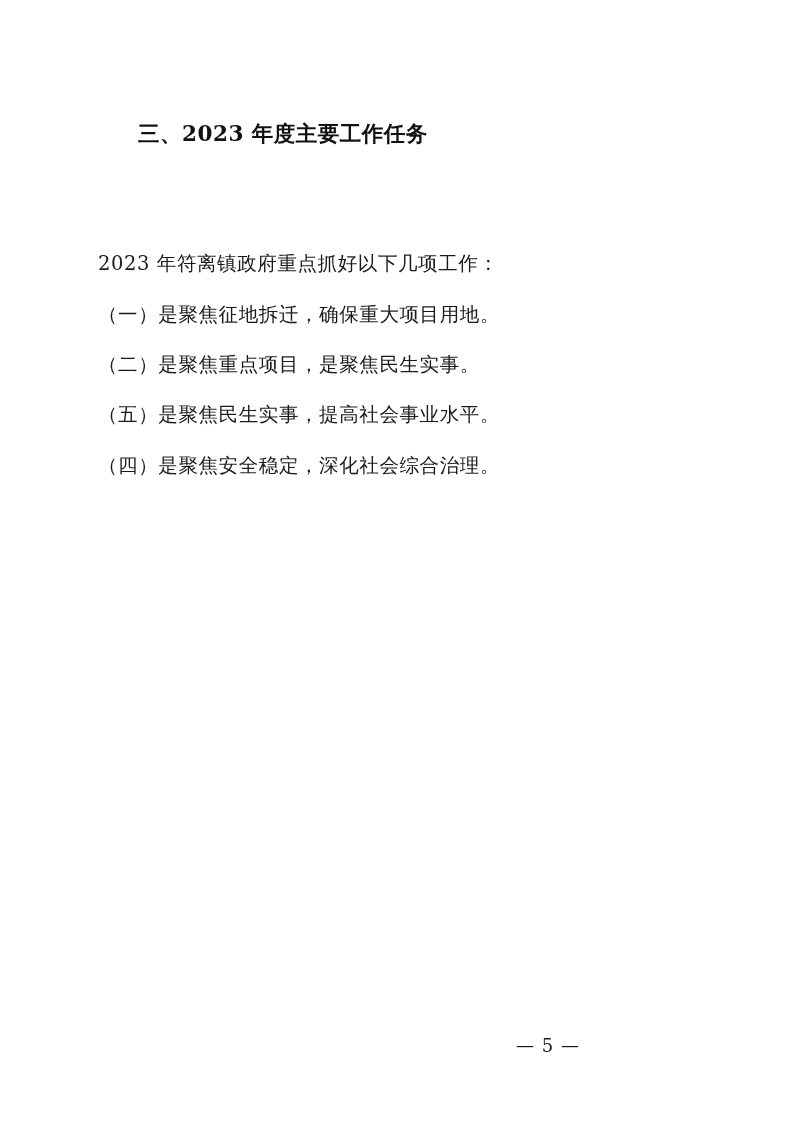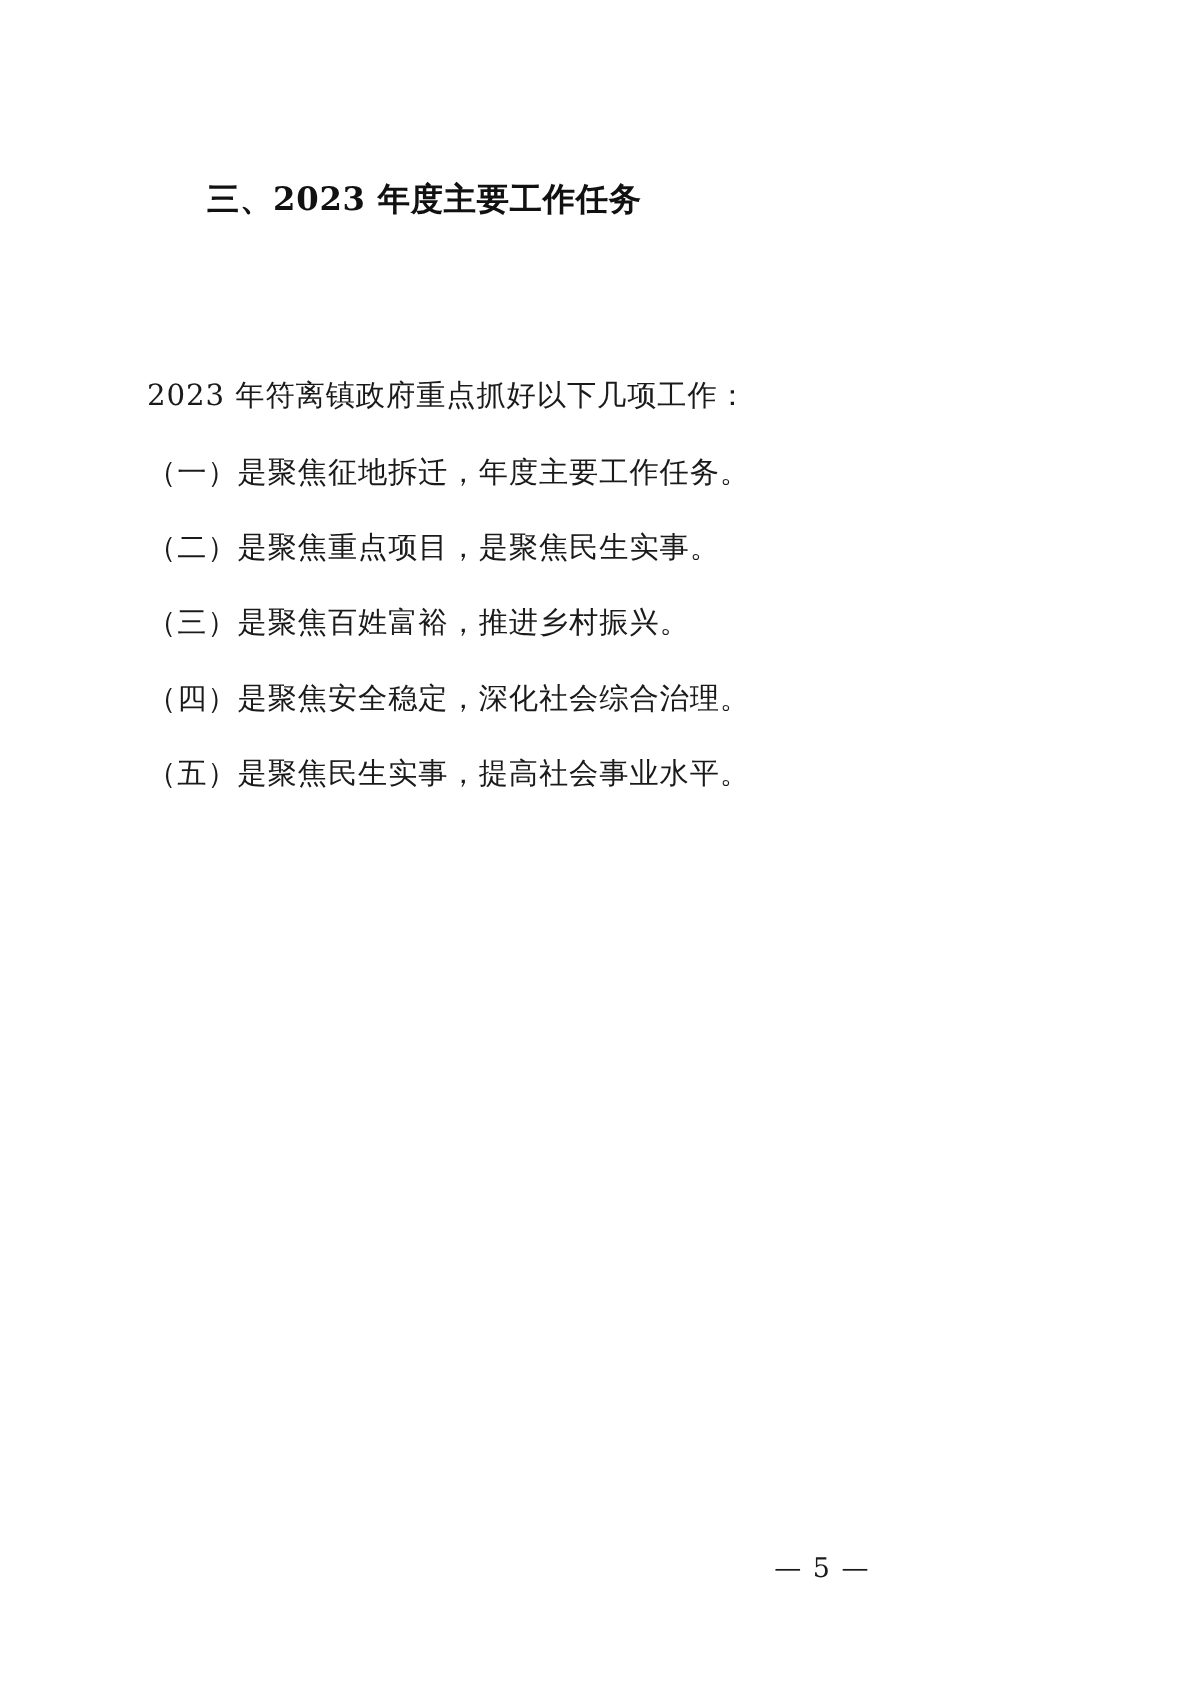--- a/index.html
+++ b/index.html
@@ -71,23 +71,22 @@
 <body>
 
 <div class="page">
   <div class="doc-body">
 
     <h2 class="section-heading">三、2023 年度主要工作任务</h2>
 
     <p class="intro-line">2023 年符离镇政府重点抓好以下几项工作：</p>
 
     <ul class="item-list">
-      <li class="item-line">（一）是聚焦征地拆迁，年度主要工作任务。</li>
+      <li class="item-line">（一）是聚焦征地拆迁，确保重大项目用地。</li>
       <li class="item-line">（二）是聚焦重点项目，是聚焦民生实事。</li>
-      <li class="item-line">（三）是聚焦百姓富裕，推进乡村振兴。</li>
+      <li class="item-line">（五）是聚焦民生实事，提高社会事业水平。</li>
       <li class="item-line">（四）是聚焦安全稳定，深化社会综合治理。</li>
-      <li class="item-line">（五）是聚焦民生实事，提高社会事业水平。</li>
     </ul>
 
   </div>
 
   <div class="page-number">— 5 —</div>
 </div>
 
 </body></html>

